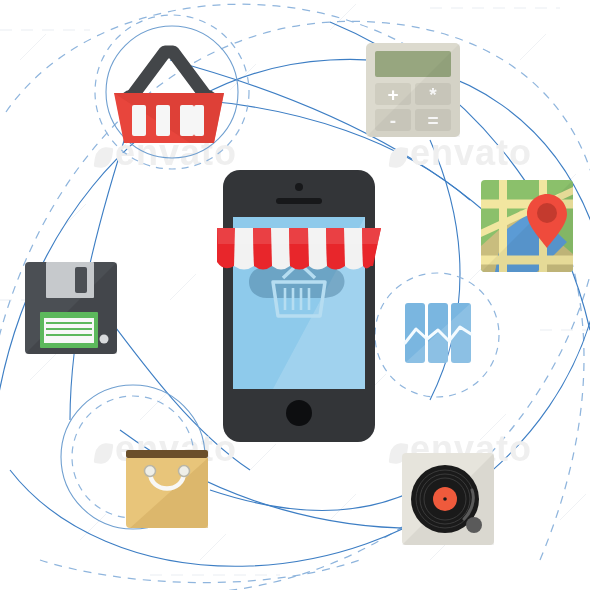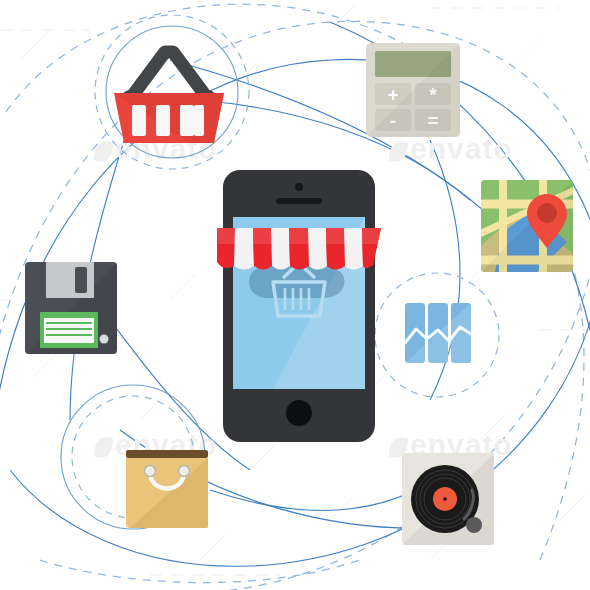--- a/index.html
+++ b/index.html
@@ -16,21 +16,21 @@
   }
   #bg-layer, #line-layer, #wm-layer{
     position:absolute;left:0;top:0;width:590px;height:590px;
     pointer-events:none;
   }
   .icon-node{position:absolute;}
   svg{display:block;overflow:visible;}
   .wm{
     position:absolute;
     color:#efefef;
-    font-size:30px;
+    font-size:36px;
     font-weight:bold;
     letter-spacing:1px;
     font-family:"Liberation Sans", sans-serif;
     white-space:nowrap;
     user-select:none;
   }
   .wm .leaf{
     display:inline-block;
     width:17px;height:21px;
     background:#efefef;

